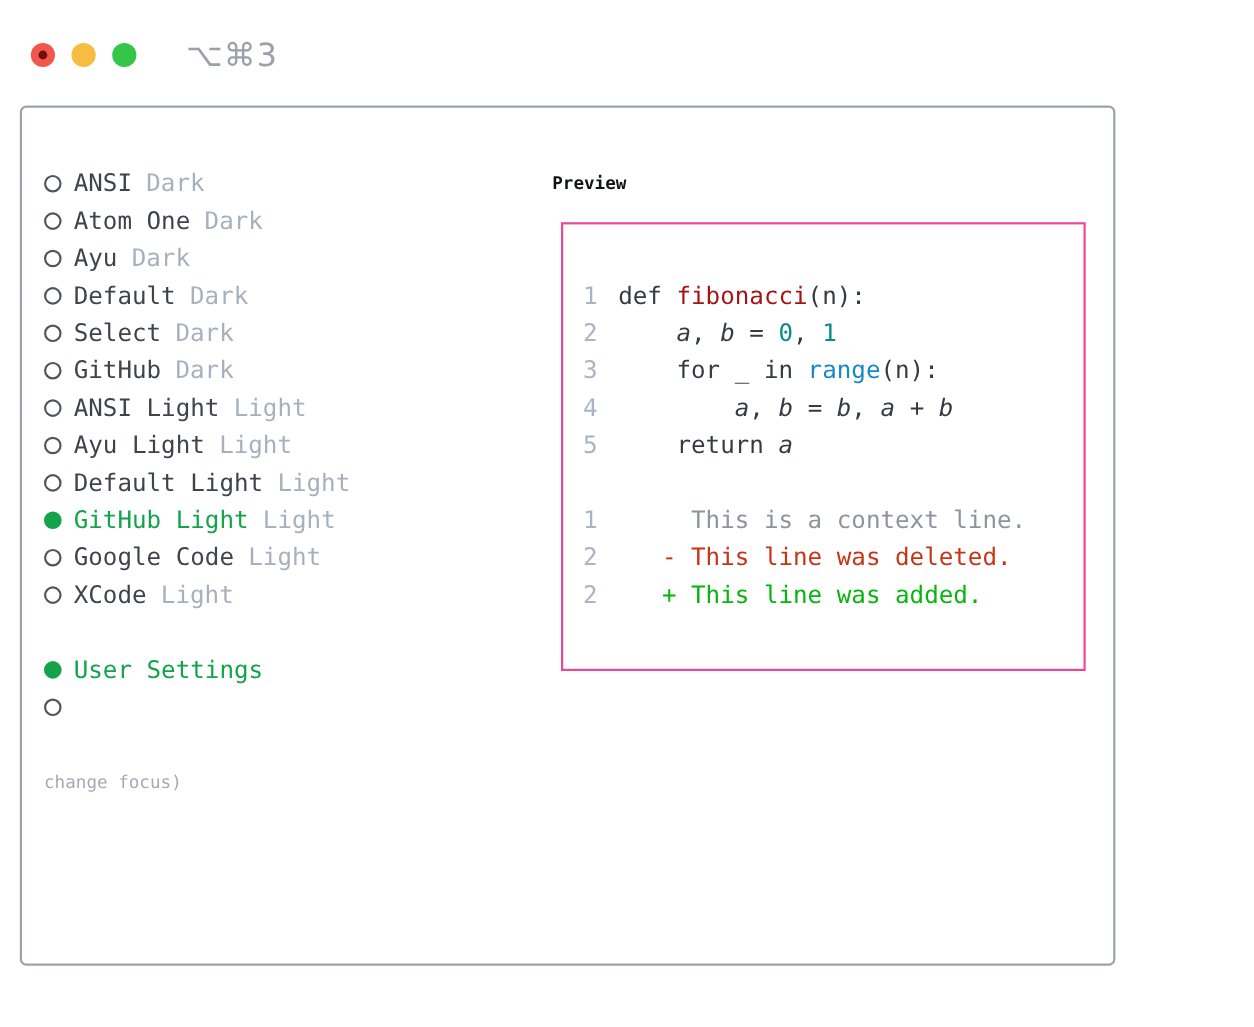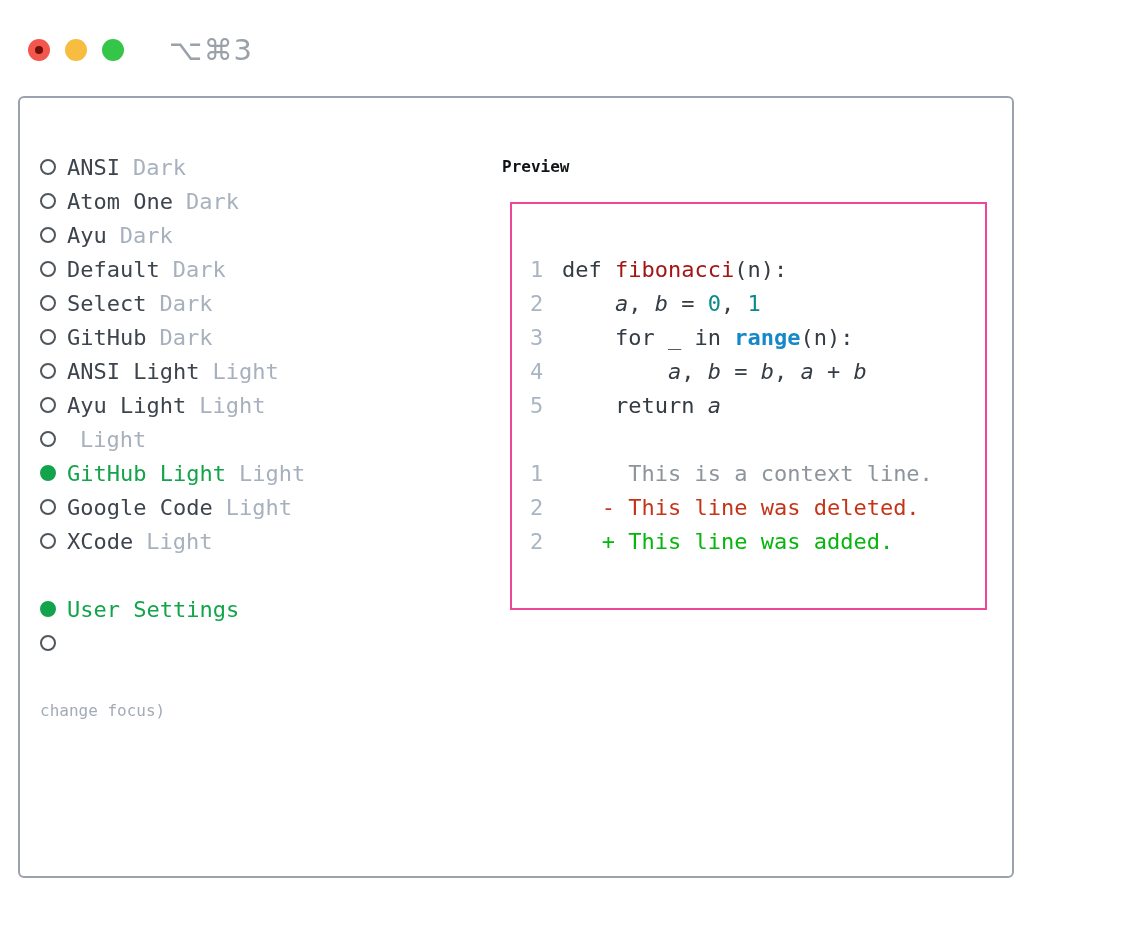--- a/index.html
+++ b/index.html
@@ -53,21 +53,21 @@
   
   .preview-hdr{color:#111417;font-weight:bold;}
   .preview-box{margin-left:8px;margin-top:18px;width:477px;height:408px;
                border:2px solid #ec4899;background:#fff;padding:49px 0 0 18px;}
   .pline{height:var(--rowh);line-height:var(--rowh);font-size:22px;white-space:pre;}
   .ln{display:inline-block;width:32px;color:var(--lnum);}
   .tk-code{color:var(--code);}
   .tk-function{color:#a31515;}
   .tk-variable{color:var(--code);font-style:italic;}
   .tk-number{color:#0d8a8f;}
-  .tk-builtin{color:#1588c9;font-weight:bold;}
+  .tk-builtin{color:#1588c9;}
   .tk-context{color:#8d949c;}
   .tk-deleted{color:#c63418;}
   .tk-added{color:#06b50d;}
 </style>
 </head>
 <body>
 
 <div class="screen">
 
   <div class="titlebar">
@@ -119,20 +119,21 @@
             <span class="name">ANSI Light</span>
             <span class="variant">Light</span>
           </div>
           <div class="item">
             <span class="bullet"></span>
             <span class="name">Ayu Light</span>
             <span class="variant">Light</span>
           </div>
           <div class="item">
             <span class="bullet"></span>
+            <span class="name">Default Light</span>
             <span class="variant">Light</span>
           </div>
           <div class="item selected">
             <span class="bullet sel"></span>
             <span class="name">GitHub Light</span>
             <span class="variant">Light</span>
           </div>
           <div class="item">
             <span class="bullet"></span>
             <span class="name">Google Code</span>

